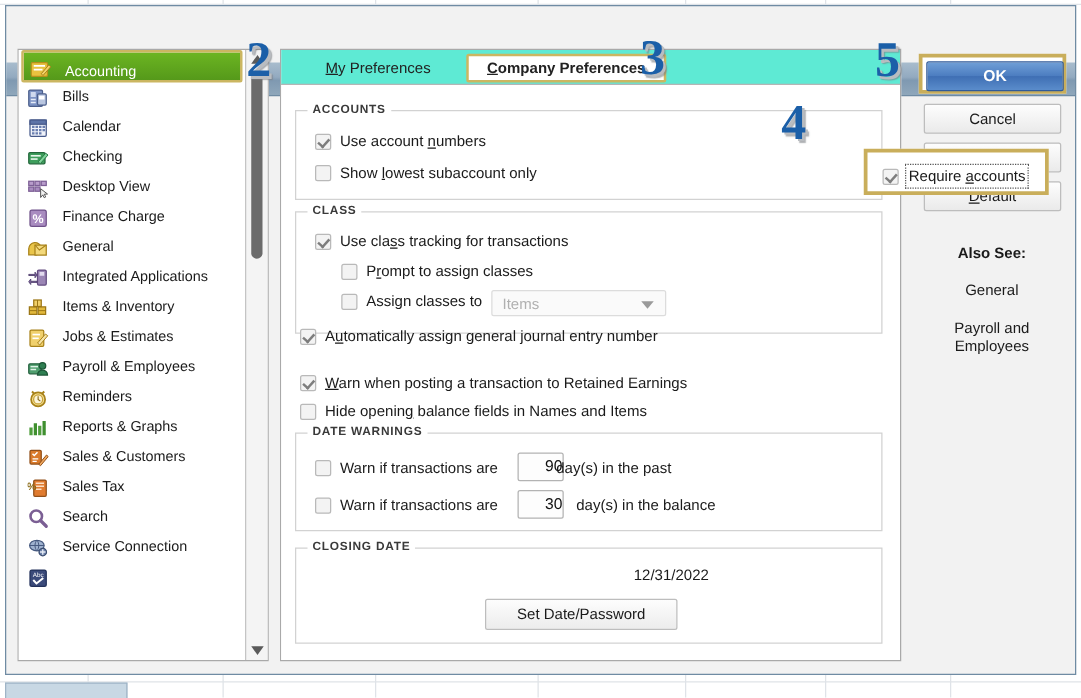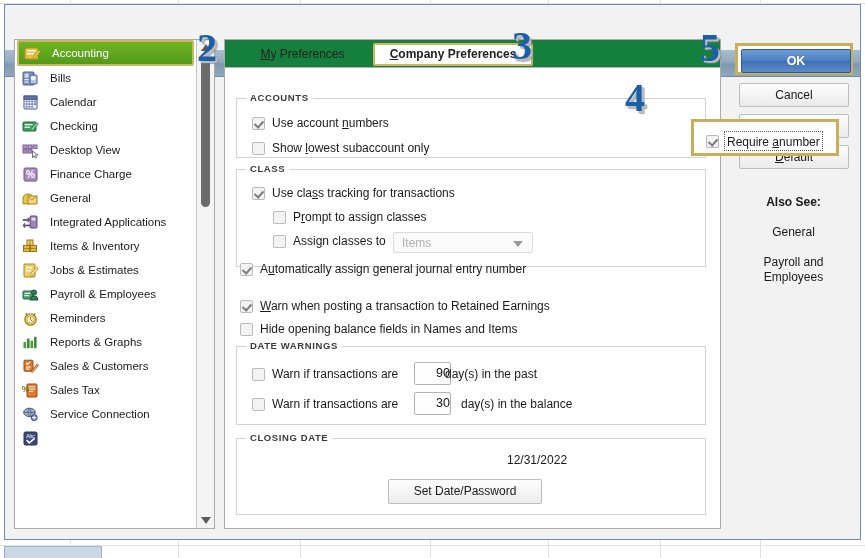--- a/index.html
+++ b/index.html
@@ -126,20 +126,21 @@
     white-space: nowrap;
   }
   .side-item.selected {
     background: #5da619;
     background: linear-gradient(to bottom, #6cb522 0%, #55991a 100%);
     border: 2px solid #cbb661;
     border-radius: 2px;
     height: 26px;
     margin: 0 2px;
     padding-left: 5px;
+    align-items: flex-end;
   }
   .side-item.selected .slabel {
     color: #ffffff;
   }
 
   .sicon { width: 17px; height: 17px; position: relative; flex: 0 0 17px; }
   .sicon svg { display: block; }
 
   
   #side-scroll {
@@ -189,21 +190,21 @@
     top: 7px;
     width: 497px;
     height: 490px;
     background: #ffffff;
     border: 1px solid #a9a9a9;
     box-sizing: border-box;
   }
   #tabstrip {
     position: relative;
     height: 27px;
-    background: #15803d;
+    background: #5eead4;
     border-bottom: 1px solid #b5b5b5;
   }
   .tab {
     position: absolute;
     top: 3px;
     height: 23px;
     line-height: 22px;
     font-size: 12px;
     color: #222;
     text-align: center;
@@ -643,20 +644,29 @@
                 <rect x="6.6" y="6.4" width="6.6" height="1.2" fill="#fbe0c6"></rect>
                 <rect x="6.6" y="8.8" width="4.6" height="1.2" fill="#fbe0c6"></rect>
                 <text x="3.4" y="10" font-size="8.5" font-family="Liberation Sans, sans-serif" font-weight="bold" fill="#8a6a15" text-anchor="middle">%</text>
               </svg>
             </span>
             <span class="slabel">Sales Tax</span>
           </div>
           <div class="side-item">
             <span class="sicon">
               <svg width="17" height="17" viewBox="0 0 17 17">
+                <circle cx="7" cy="7" r="4.6" fill="none" stroke="#7b5f94" stroke-width="2.1"></circle>
+                <path d="M10.4 10.4 L15 15" stroke="#7b5f94" stroke-width="2.6" stroke-linecap="round"></path>
+              </svg>
+            </span>
+            <span class="slabel">Search</span>
+          </div>
+          <div class="side-item">
+            <span class="sicon">
+              <svg width="17" height="17" viewBox="0 0 17 17">
                 <ellipse cx="7.5" cy="6.4" rx="5.8" ry="4.2" fill="#9fb2cf" stroke="#46597f"></ellipse>
                 <path d="M1.7 6.4 h11.6 M7.5 2.2 c2 2 2 6.4 0 8.4 c-2-2-2-6.4 0-8.4" fill="none" stroke="#46597f" stroke-width=".8"></path>
                 <circle cx="12.2" cy="11.6" r="3" fill="#6d82aa" stroke="#3b4d70"></circle>
                 <path d="M12.2 9.4 v4.4 M10 11.6 h4.4" stroke="#e3e9f3" stroke-width="1.1"></path>
               </svg>
             </span>
             <span class="slabel">Service Connection</span>
           </div>
           <div class="side-item">
             <span class="sicon">
@@ -686,21 +696,21 @@
         <div class="tab inactive">
           <u>M</u><span>y Preferences</span>
         </div>
         <div class="tab active">
           <u>C</u><span>ompany Preferences</span>
         </div>
       </div>
 
       <div id="panelcontent">
 
-        <div class="group" style="left:11px;top:30px;width:470px;height:60px">
+        <div class="group" style="left:11px;top:20px;width:470px;height:72px">
           <span class="glegend">ACCOUNTS</span>
 
           <div class="ckrow" style="left:15px;top:17px">
             <span class="cbox checked"></span>
             <span class="cklabel"><span>Use account </span><u>n</u><span>umbers</span></span>
           </div>
 
           <div class="ckrow" style="left:15px;top:42px">
             <span class="cbox"></span>
             <span class="cklabel"><span>Show </span><u>l</u><span>owest subaccount only</span></span>
@@ -769,21 +779,21 @@
           <span class="statictext" style="left:270px;top:14px">12/31/2022</span>
           <div class="btn-std" style="left:151px;top:40px;width:154px;height:25px;line-height:23px">Set Date/Password</div>
         </div>
 
       </div>
 
       <div id="require-accounts-highlight">
         <div class="ckrow">
           <span class="cbox checked"></span>
           <span class="focusring">
-            <span class="cklabel"><span>Require </span><u>a</u><span>number</span></span>
+            <span class="cklabel"><span>Require </span><u>a</u><span>ccounts</span></span>
           </span>
         </div>
       </div>
 
     </div>
 
     <div id="rightcol">
       <div id="ok-highlight">
         <div id="ok-button">OK</div>
       </div>

